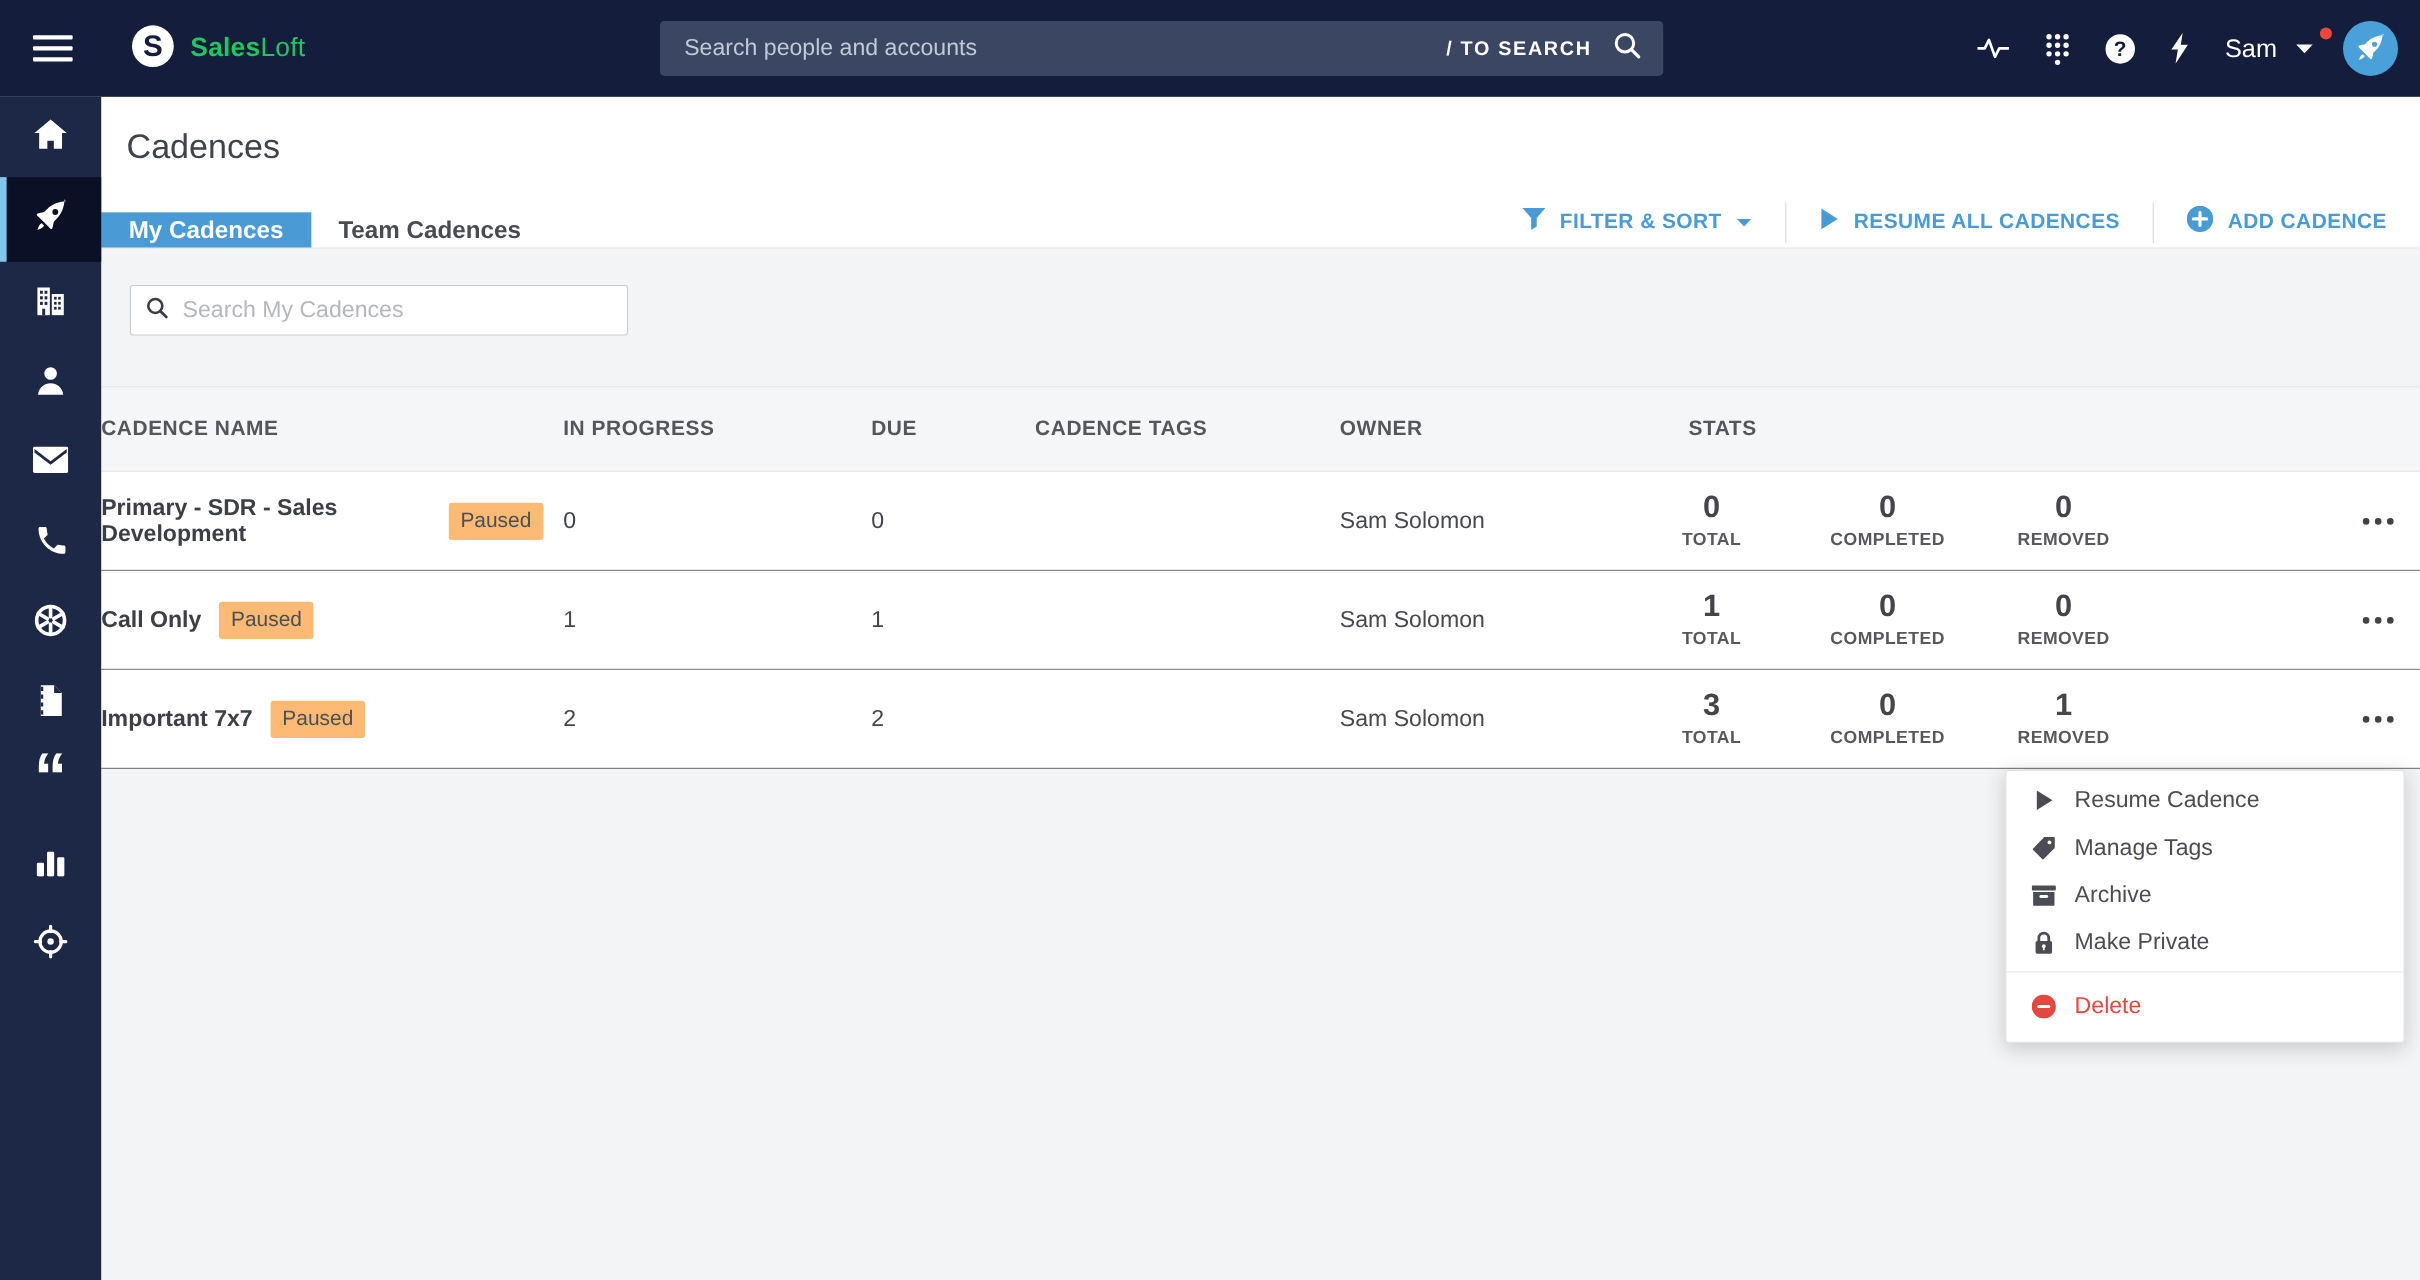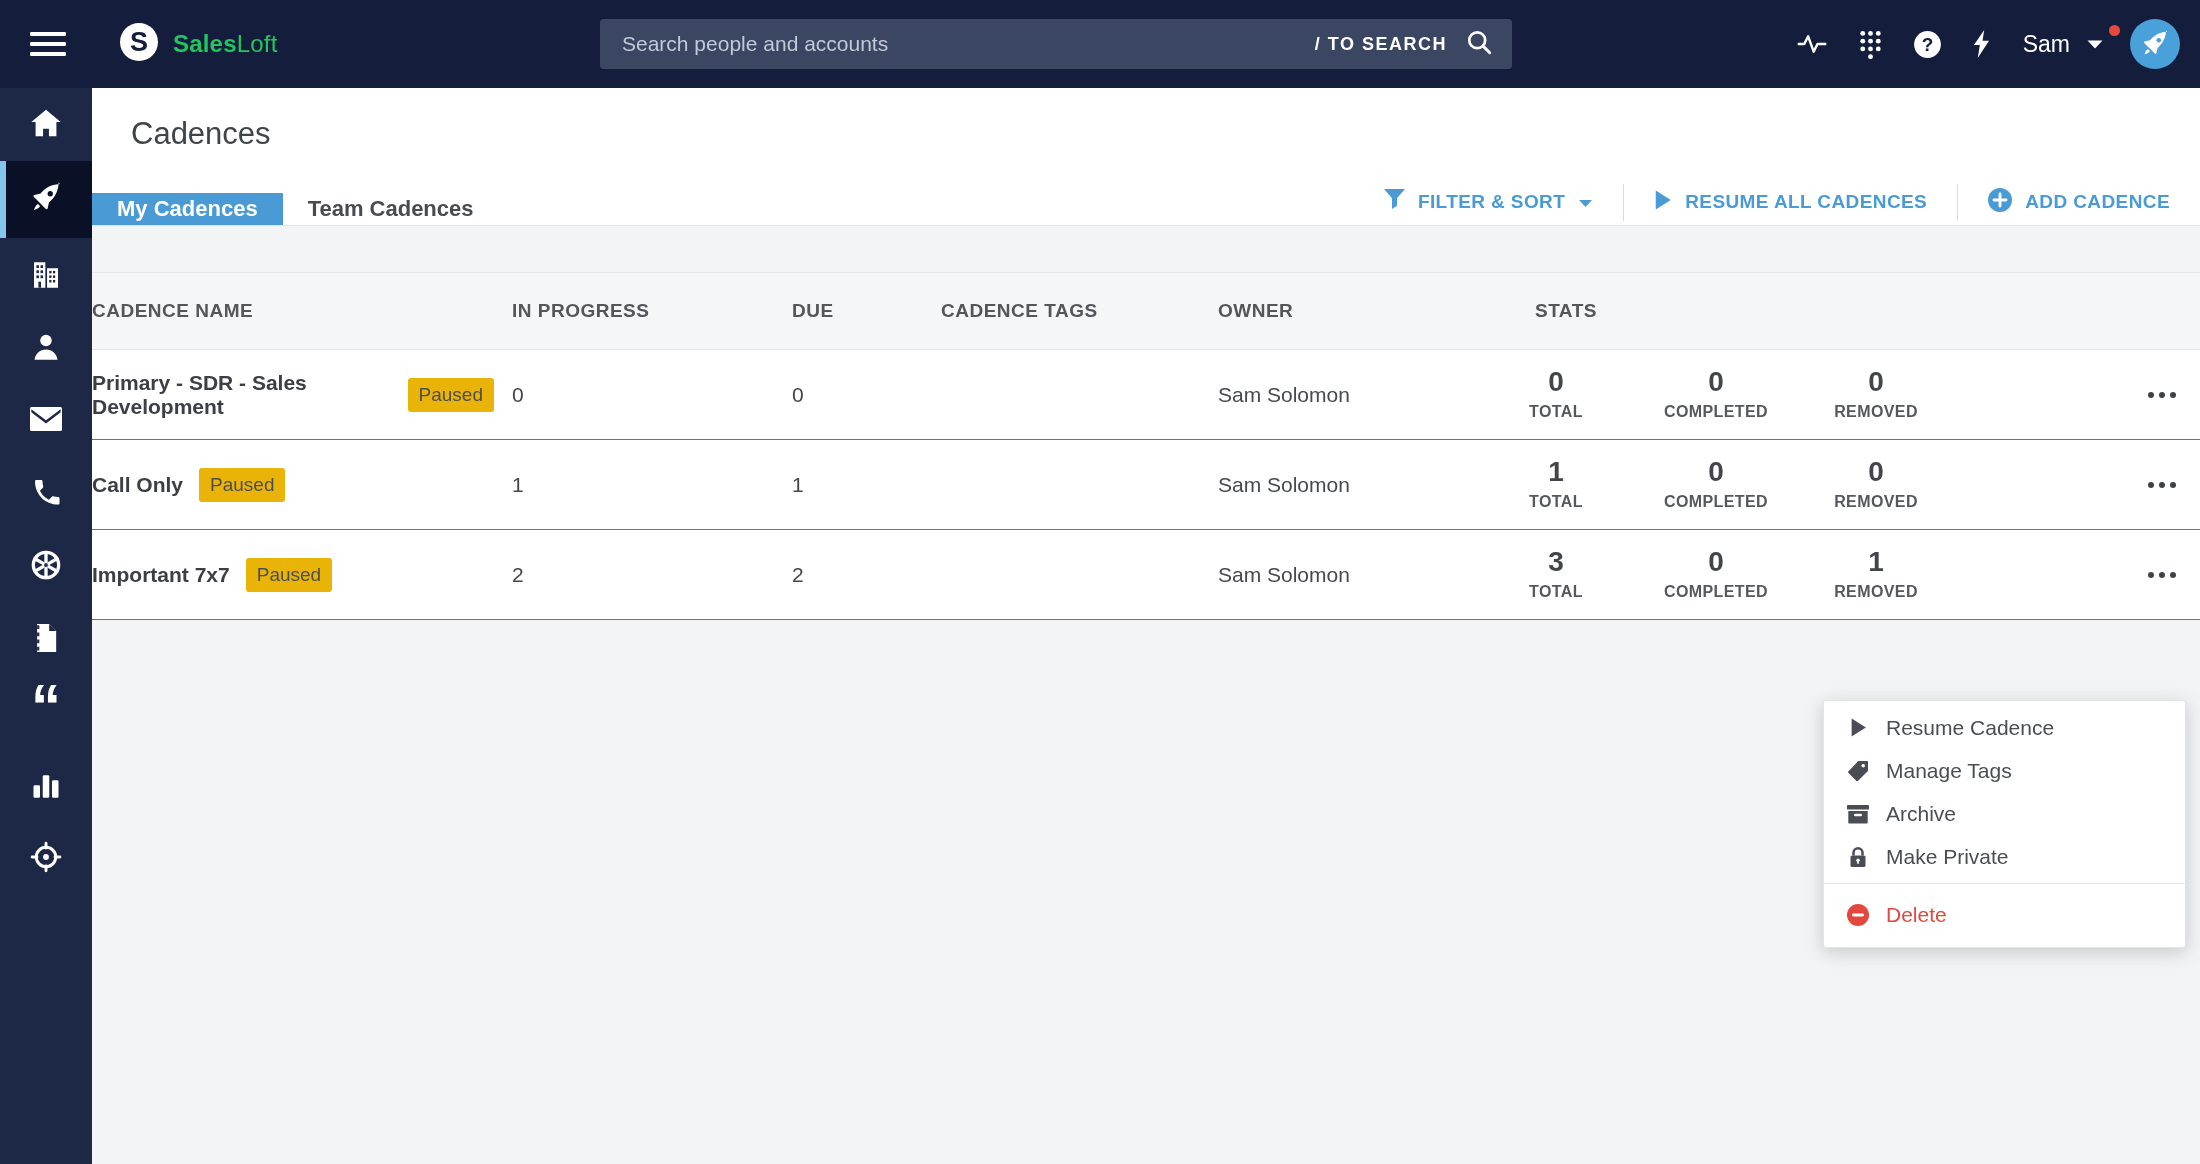--- a/index.html
+++ b/index.html
@@ -26,41 +26,41 @@
   .red-dot{position:absolute;top:-14px;right:-16px;width:11px;height:11px;border-radius:50%;background:#e8493c;}
   .avatar{width:50px;height:50px;border-radius:50%;background:#4aa0d8;display:flex;align-items:center;justify-content:center;margin-left:26px;cursor:pointer;}
   
   .sidebar{position:absolute;top:88px;left:0;width:92px;height:1076px;background:#1d2847;display:flex;flex-direction:column;z-index:20;}
   .side-item{height:73px;display:flex;align-items:center;justify-content:center;position:relative;cursor:pointer;flex:0 0 auto;}
   .side-item.active{background:#0a1126;height:77px;}
   .side-item.active::before{content:"";position:absolute;left:0;top:0;bottom:0;width:6px;background:#84c5ec;}
   .quote-glyph{color:#fff;font-size:60px;font-weight:700;line-height:20px;height:34px;display:block;}
   
   .main{position:absolute;left:92px;top:88px;width:2108px;height:1076px;background:#f3f4f6;}
-  .titlebar{height:91px;background:#fff;display:flex;align-items:center;padding-left:39px;}
+  .titlebar{height:91px;background:#fff;display:flex;align-items:center;padding-left:23px;}
   .page-title{font-size:31px;color:#3f444b;}
   .tabbar{height:46px;background:#fff;border-bottom:1px solid #e2e4e6;display:flex;align-items:stretch;}
   .tab{display:flex;align-items:center;padding:0 25px;font-size:22px;font-weight:700;color:#484c52;cursor:pointer;margin-top:14px;}
   .tab.active{background:#4a9bd5;color:#fff;}
   .tab-actions{margin-left:auto;display:flex;align-items:center;height:100%;}
   .action{display:flex;align-items:center;gap:13px;color:#4a9bd5;font-size:19px;font-weight:700;letter-spacing:.4px;padding:0 30px;cursor:pointer;white-space:nowrap;}
   .action-divider{width:1px;height:37px;background:#d9dbde;align-self:center;}
   .search-wrap{padding:33px 0 0 26px;}
   .cadence-search{width:453px;height:46px;background:#fff;border:1px solid #c9ccd0;border-radius:3px;display:flex;align-items:center;padding:0 14px;box-sizing:border-box;}
   .cadence-search input{flex:1;border:none;outline:none;font-size:21px;font-family:inherit;color:#3c4046;margin-left:11px;background:transparent;}
   .cadence-search input::placeholder{color:#b4b7bc;}
   
   .table{margin-top:46px;width:2108px;}
   .grid-cols{display:grid;grid-template-columns:420px 280px 149px 277px 258px 480px 1fr;align-items:center;box-sizing:border-box;}
   .thead{height:78px;background:#f5f6f8;border-top:1px solid #e6e7e9;border-bottom:1px solid #e6e7e9;font-size:19px;font-weight:700;color:#53565b;letter-spacing:.5px;}
   .th-stats{padding-left:59px;}
   .trow{height:90px;background:#fff;border-bottom:1px solid #737373;cursor:pointer;}
   .cell-name{display:flex;align-items:center;gap:16px;padding-right:18px;}
   .cad-name{font-size:21px;font-weight:700;color:#3c4046;cursor:pointer;}
-  .badge{background:#eab308;border-radius:3px;padding:6px 11px;font-size:19px;color:#4c4f54;white-space:nowrap;}
+  .badge{background:#fdba74;border-radius:3px;padding:6px 11px;font-size:19px;color:#4c4f54;white-space:nowrap;}
   .cell-num{font-size:21px;color:#43464b;}
   .cell-owner{font-size:21px;color:#46494e;}
   .cell-stats{display:flex;}
   .stat{width:160px;text-align:center;}
   .stat-num{font-size:28px;font-weight:700;color:#42454a;line-height:1;}
   .stat-label{font-size:16px;font-weight:700;color:#55585d;letter-spacing:.4px;margin-top:7px;}
   .cell-dots{display:flex;justify-content:flex-end;padding-right:22px;}
   .dots{display:flex;gap:5px;cursor:pointer;padding:8px 2px;}
   .dots i{width:6px;height:6px;border-radius:50%;background:#3f4347;display:block;}
   
@@ -267,20 +267,29 @@
       <div class="action">
         <span><svg width="24" height="24" viewBox="0 0 22 22">
               <circle cx="11" cy="11" r="11" fill="#4a9bd5"></circle>
               <path d="M11 5.5v11M5.5 11h11" stroke="#fff" stroke-width="2.6" stroke-linecap="round"></path>
             </svg></span>
         <span>ADD CADENCE</span>
       </div>
     </div>
   </div>
 
+  <div class="search-wrap">
+    <div class="cadence-search">
+      <span><svg width="20" height="20" viewBox="0 0 22 22">
+            <circle cx="9" cy="9" r="7" fill="none" stroke="#3a3e44" stroke-width="2.6"></circle>
+            <path d="M14.2 14.2 20 20" stroke="#3a3e44" stroke-width="2.8" stroke-linecap="round"></path>
+          </svg></span>
+      <input type="text" placeholder="Search My Cadences" style="">
+    </div>
+  </div>
 
   <div class="table">
     <div class="thead grid-cols">
       <div>CADENCE NAME</div>
       <div>IN PROGRESS</div>
       <div>DUE</div>
       <div>CADENCE TAGS</div>
       <div>OWNER</div>
       <div class="th-stats">STATS</div>
       <div></div>

